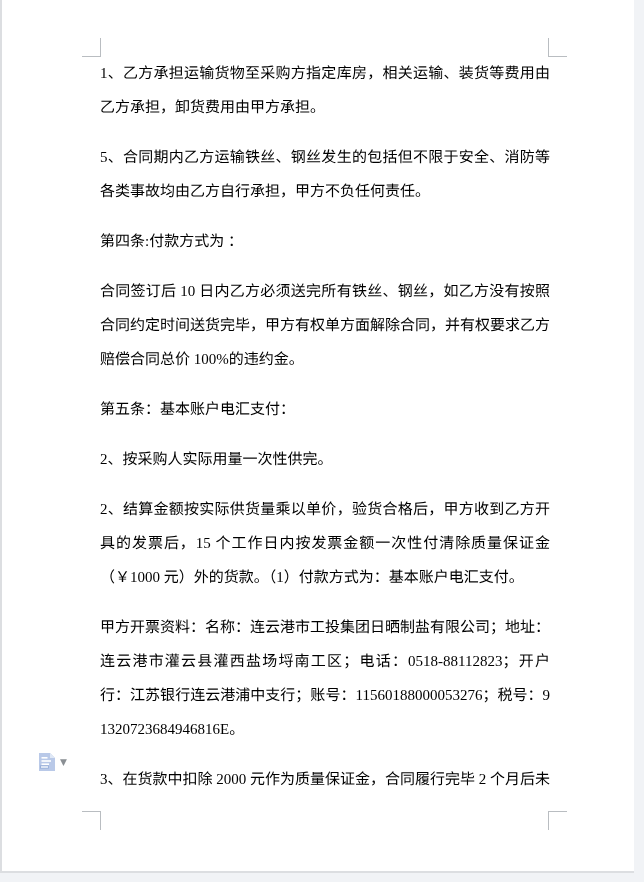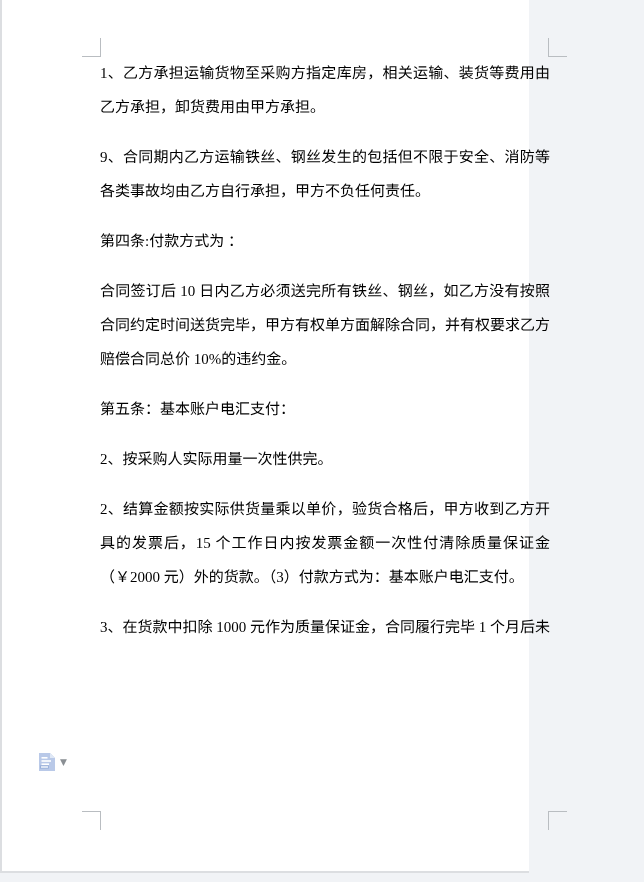--- a/index.html
+++ b/index.html
@@ -13,21 +13,21 @@
   .canvas {
     position: relative;
     width: 644px;
     height: 882px;
     background: #f1f3f6;
   }
   .page {
     position: absolute;
     left: 0;
     top: 0;
-    width: 529px;
+    width: 634px;
     height: 873px;
     background: #ffffff;
     border-left: 2px solid #dcdee1;
     border-bottom: 2px solid #dcdee1;
     box-sizing: border-box;
     text-decoration: underline;
   }
   
   .crop {
     position: absolute;
@@ -83,27 +83,28 @@
 <div class="canvas">
   <div class="page">
 
     <div class="crop crop-tl"></div>
     <div class="crop crop-tr"></div>
     <div class="crop crop-bl"></div>
     <div class="crop crop-br"></div>
 
     <div class="content">
       <p>1、乙方承担运输货物至采购方指定库房，相关运输、装货等费用由乙方承担，卸货费用由甲方承担。</p>
-      <p>9、合同期内乙方运输铁丝、钢丝发生的包括但不限于安全、消防等各类事故均由乙方自行承担，甲方不负任何责任。</p>
+      <p>5、合同期内乙方运输铁丝、钢丝发生的包括但不限于安全、消防等各类事故均由乙方自行承担，甲方不负任何责任。</p>
       <p>第四条:付款方式为 ：</p>
-      <p>合同签订后 10 日内乙方必须送完所有铁丝、钢丝，如乙方没有按照合同约定时间送货完毕，甲方有权单方面解除合同，并有权要求乙方赔偿合同总价 10%的违约金。</p>
+      <p>合同签订后 10 日内乙方必须送完所有铁丝、钢丝，如乙方没有按照合同约定时间送货完毕，甲方有权单方面解除合同，并有权要求乙方赔偿合同总价 100%的违约金。</p>
       <p>第五条：基本账户电汇支付：</p>
       <p>2、按采购人实际用量一次性供完。</p>
-      <p>2、结算金额按实际供货量乘以单价，验货合格后，甲方收到乙方开具的发票后，15 个工作日内按发票金额一次性付清除质量保证金（￥2000 元）外的货款。（3）付款方式为：基本账户电汇支付。</p>
-      <p>3、在货款中扣除 1000 元作为质量保证金，合同履行完毕 1 个月后未</p>
+      <p>2、结算金额按实际供货量乘以单价，验货合格后，甲方收到乙方开具的发票后，15 个工作日内按发票金额一次性付清除质量保证金（￥1000 元）外的货款。（1）付款方式为：基本账户电汇支付。</p>
+      <p>甲方开票资料：名称：连云港市工投集团日晒制盐有限公司；地址：连云港市灌云县灌西盐场埒南工区；电话：0518-88112823；开户行：江苏银行连云港浦中支行；账号：11560188000053276；税号：91320723684946816E。</p>
+      <p>3、在货款中扣除 2000 元作为质量保证金，合同履行完毕 2 个月后未</p>
     </div>
 
     <div class="paste-btn">
       <span>
         <svg class="doc-icon" width="18" height="20" viewBox="0 0 18 20">
           <path d="M1 1 h11 l5 5 v13 h-16 z" fill="#b9c9e8"></path>
           <path d="M12 1 l5 5 h-5 z" fill="#dfe8f6"></path>
           <rect x="3.5" y="5" width="6" height="1.6" fill="#ffffff"></rect>
           <rect x="3.5" y="8.2" width="9.5" height="1.6" fill="#ffffff"></rect>
           <rect x="3.5" y="11.4" width="7.5" height="1.6" fill="#ffffff"></rect>

